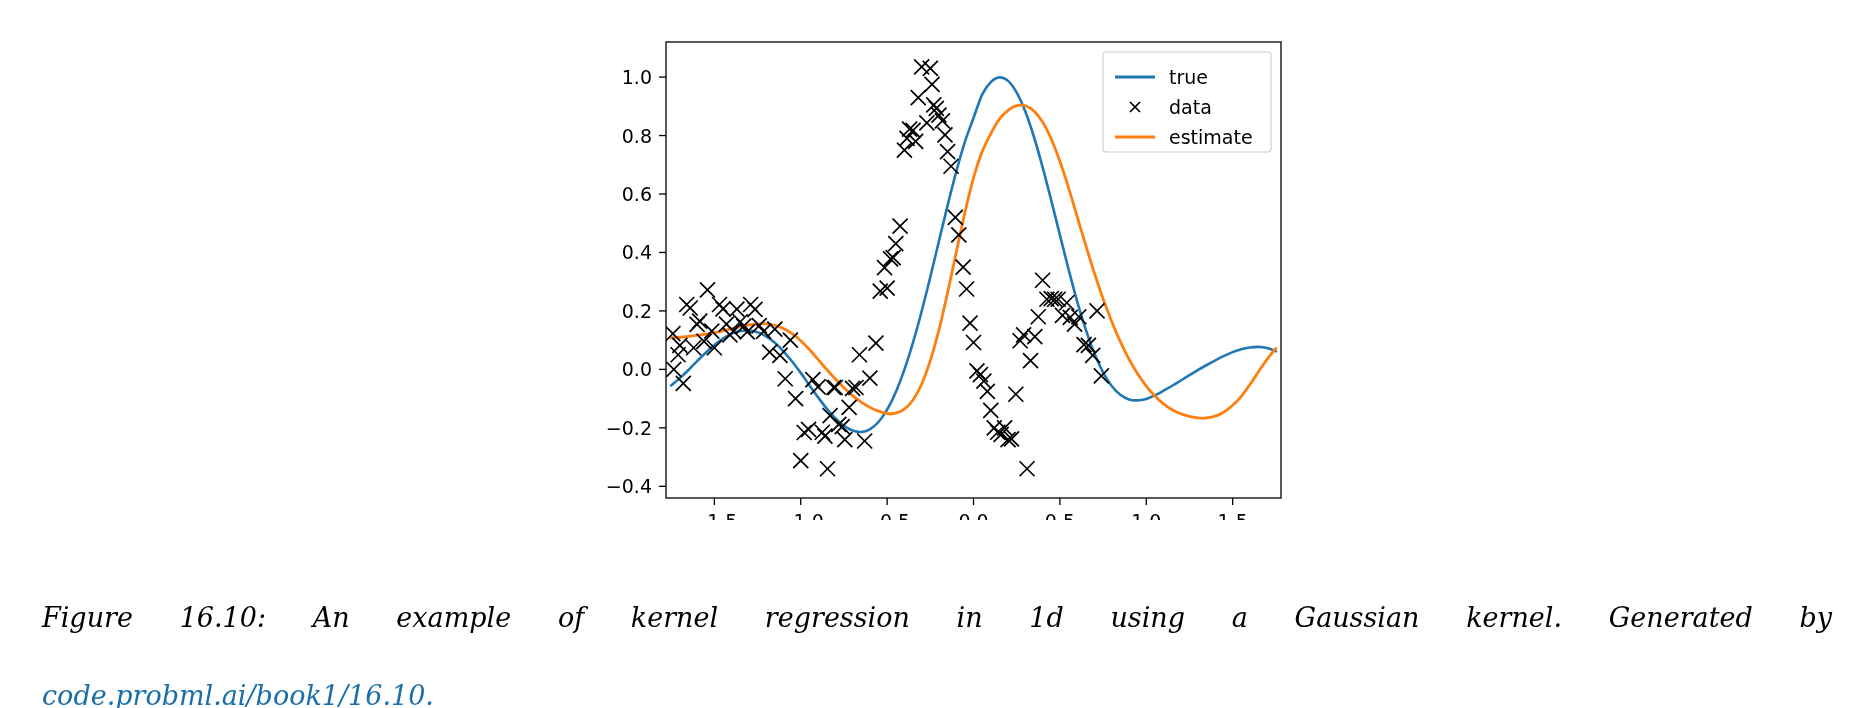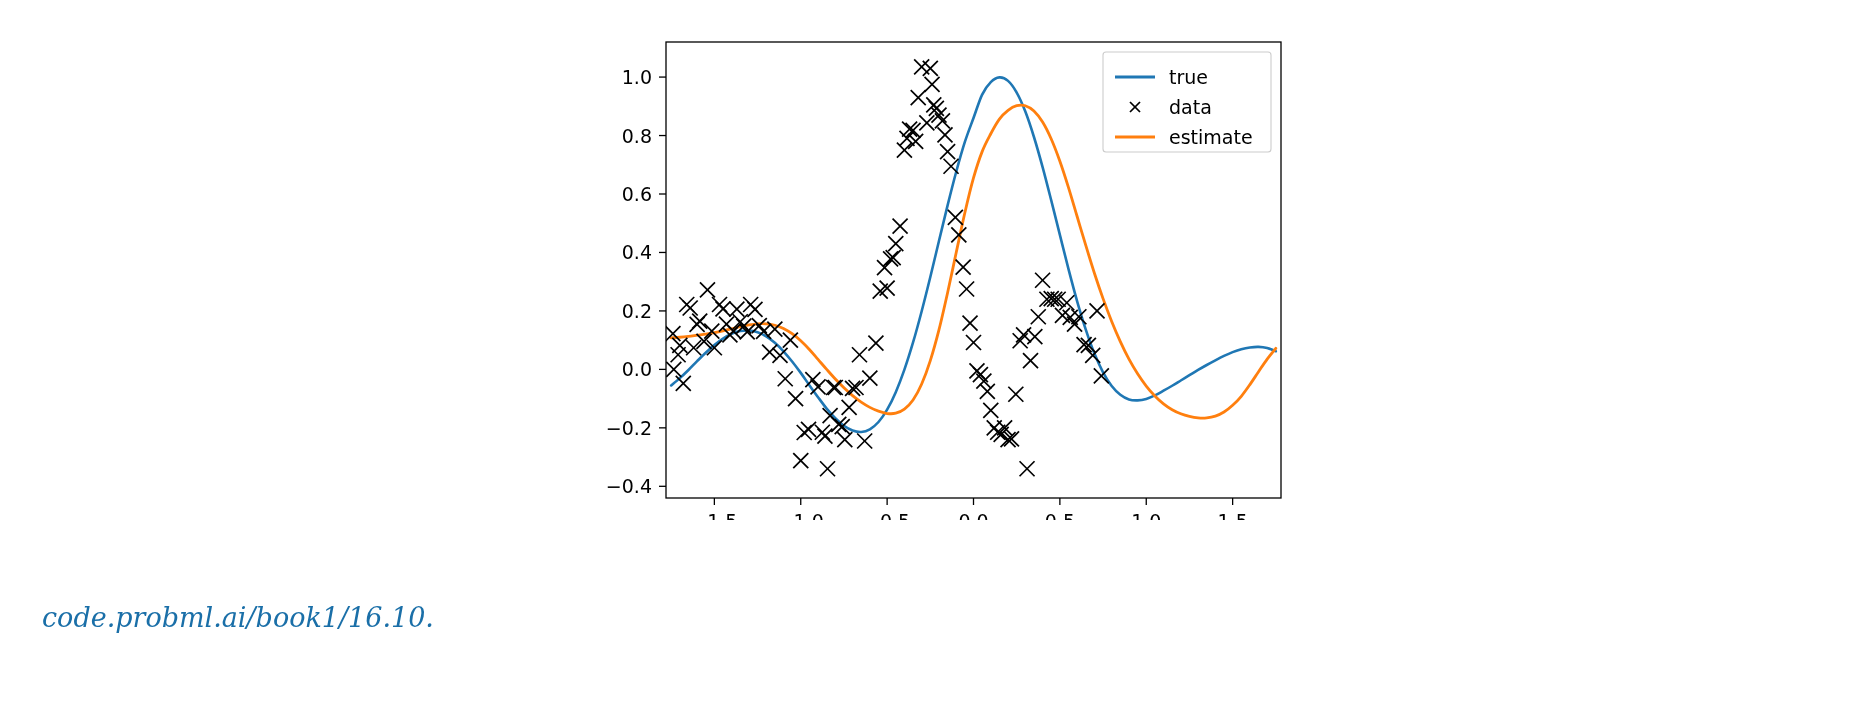--- a/index.html
+++ b/index.html
@@ -630,14 +630,17 @@
           <g>
             <line x1="1091" y1="137" x2="1131" y2="137" stroke="#ff7f0e" stroke-width="2.8" stroke-linecap="butt"></line>
             <text x="1145" y="138" class="legend-label">estimate</text>
           </g>
         </g>
       </g>
   </svg>
 </div>
 
 <div id="caption">
-  <a class="fig-link" href="#">code.probml.ai/book1/16.10.</a>
+  <span class="caption-line1">
+    <span>Figure 16.10:</span>
+    <span>An example of kernel regression in 1d using a Gaussian kernel.  Generated by</span>
+  </span><a class="fig-link" href="#">code.probml.ai/book1/16.10.</a>
 </div>
 
 </body></html>

